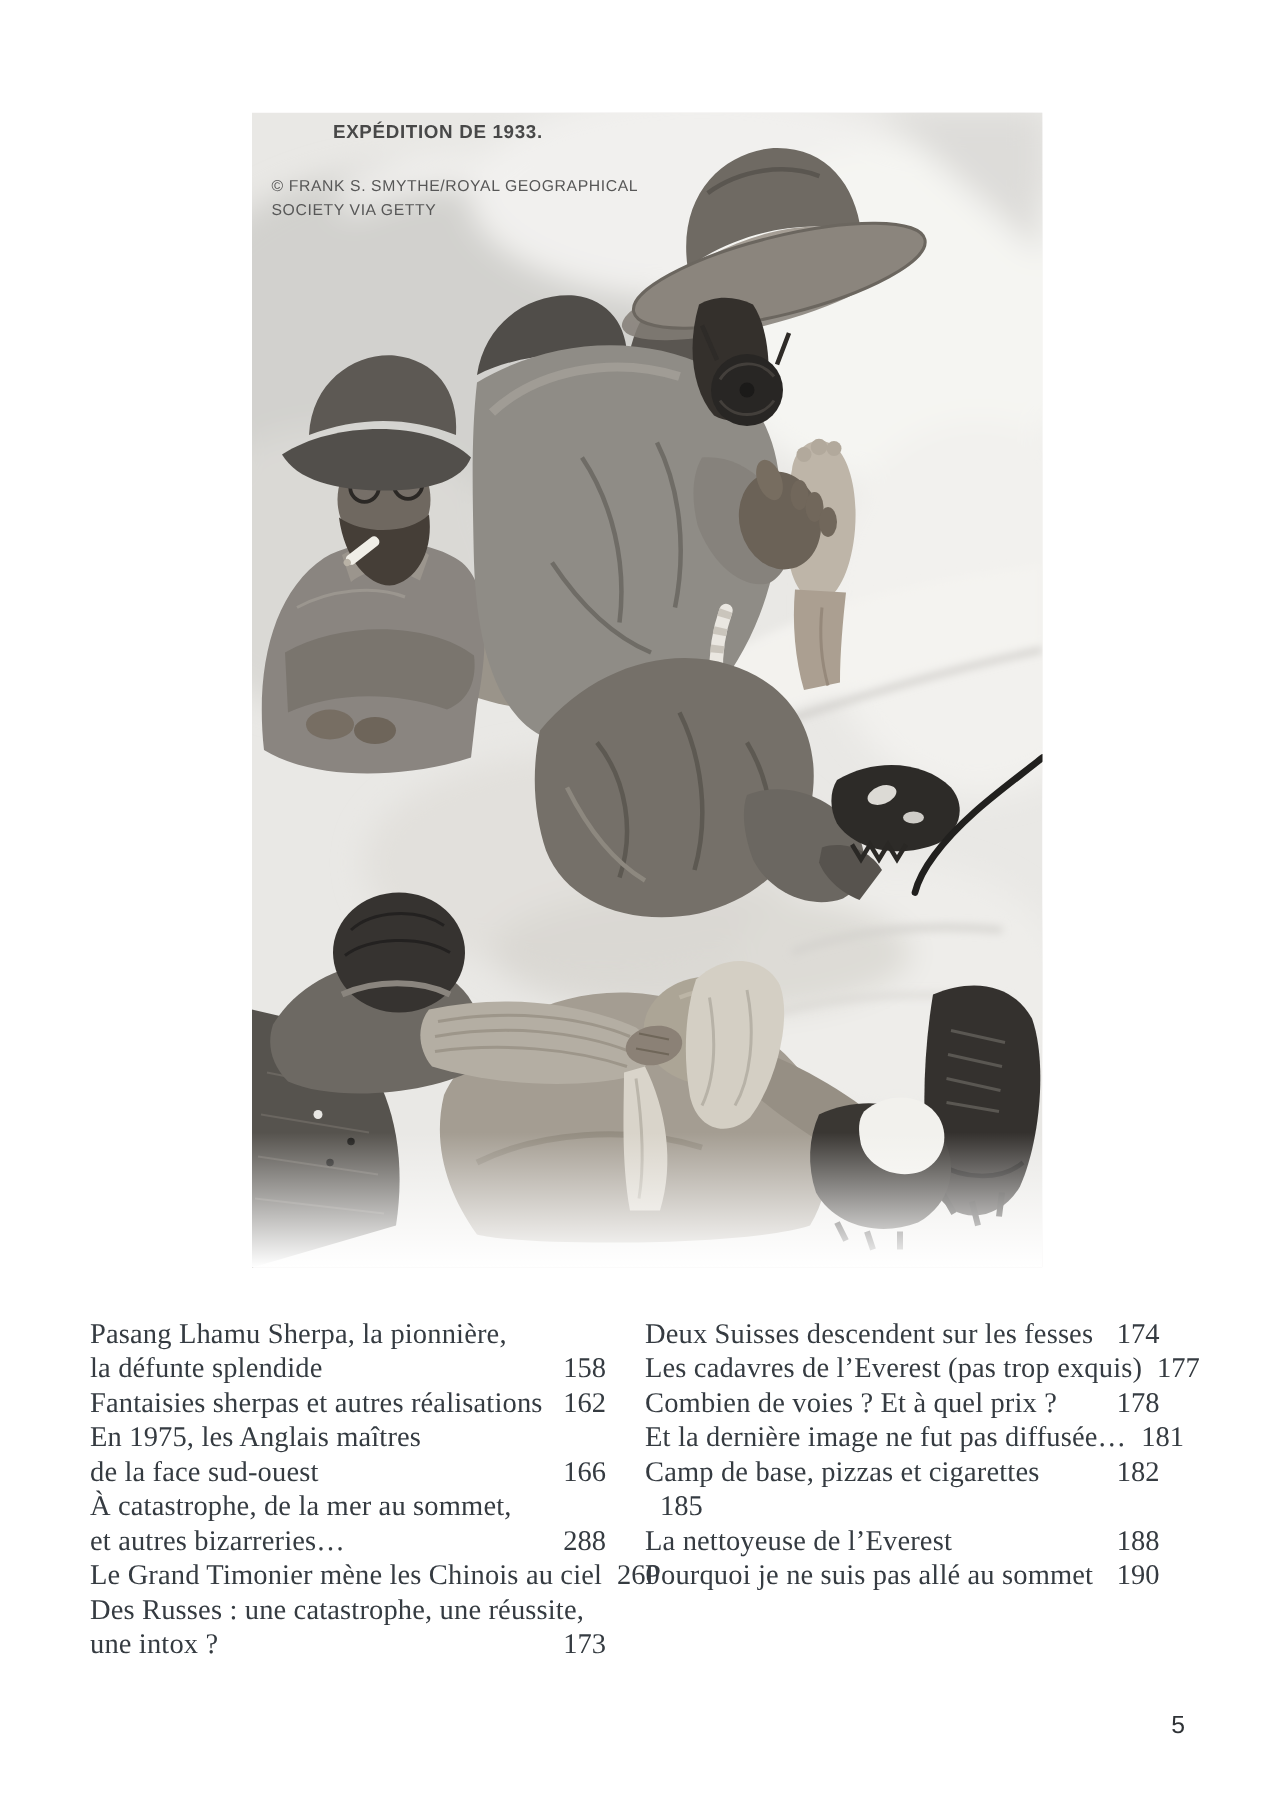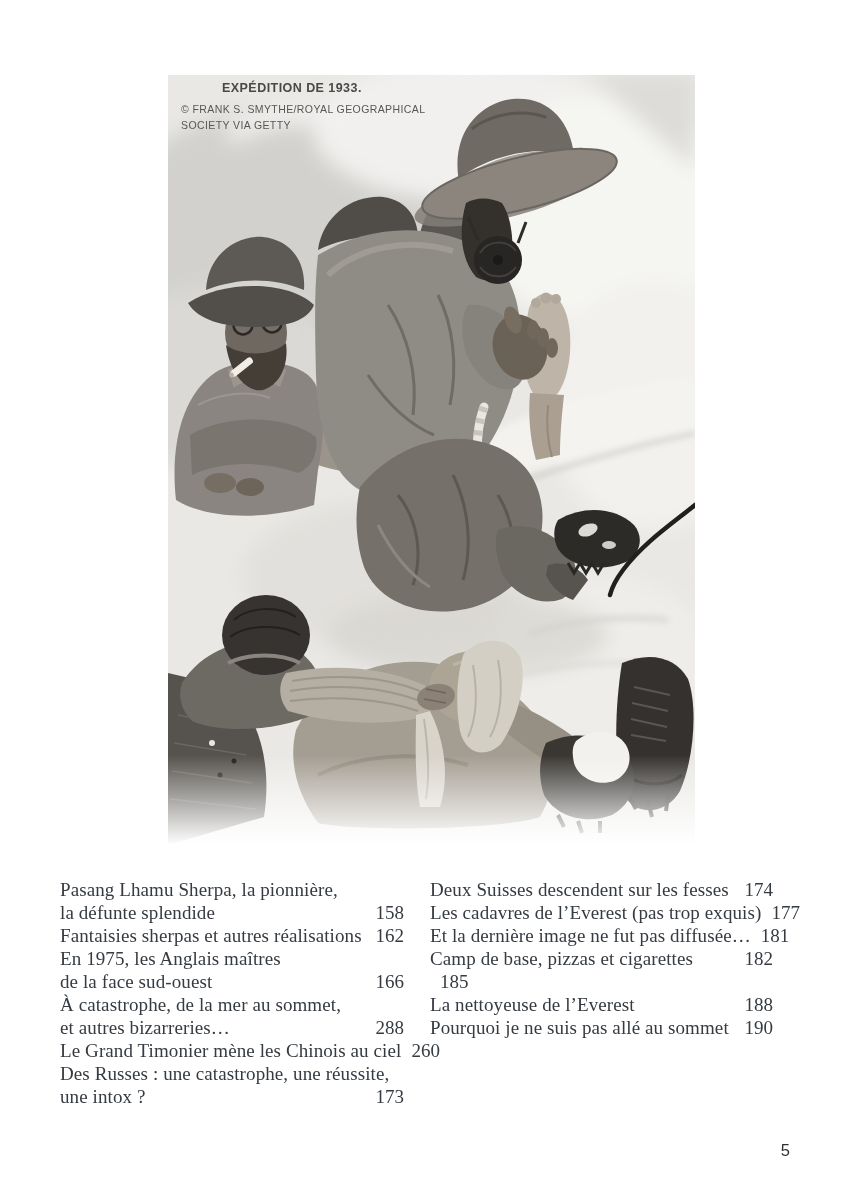--- a/index.html
+++ b/index.html
@@ -15,21 +15,21 @@
     position:absolute;left:168px;top:75px;width:527px;height:770px;margin:0;
   }
   .photo svg{display:block;width:100%;height:100%}
   .photo-caption{
     position:absolute;left:13px;top:6px;
     font-family:"Liberation Sans", sans-serif;
     text-transform:uppercase;
   }
   .caption-title{
     font-size:12.5px;font-weight:700;letter-spacing:.45px;color:#484848;
-    line-height:15px;margin-bottom:5px;padding-left:41px;
+    line-height:15px;margin-bottom:20px;padding-left:41px;
   }
   .caption-credit{
     font-size:10.5px;font-weight:400;letter-spacing:.4px;color:#575757;
     line-height:16px;
   }
 
   
   .toc{
     position:absolute;left:60px;top:878px;width:713px;
     display:flex;
@@ -267,20 +267,24 @@
     <div class="toc-col" id="toc-right">
         <div class="toc-line">
           <span class="toc-text">Deux Suisses descendent sur les fesses</span>
           <span class="toc-page">174</span>
         </div>
         <div class="toc-line">
           <span class="toc-text">Les cadavres de l’Everest (pas trop exquis)</span>
           <span class="toc-page">177</span>
         </div>
         <div class="toc-line">
+          <span class="toc-text">Combien de voies ? Et à quel prix ?</span>
+          <span class="toc-page">178</span>
+        </div>
+        <div class="toc-line">
           <span class="toc-text">Et la dernière image ne fut pas diffusée…</span>
           <span class="toc-page">181</span>
         </div>
         <div class="toc-line">
           <span class="toc-text">Camp de base, pizzas et cigarettes</span>
           <span class="toc-page">182</span>
         </div>
         <div class="toc-line">
           <span class="toc-page">185</span>
         </div>

